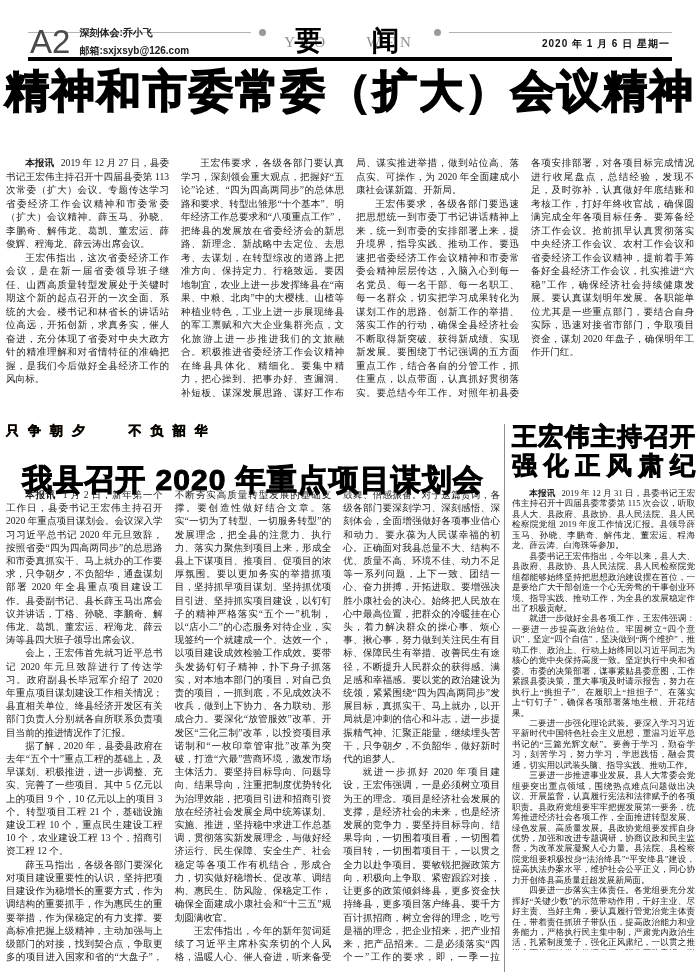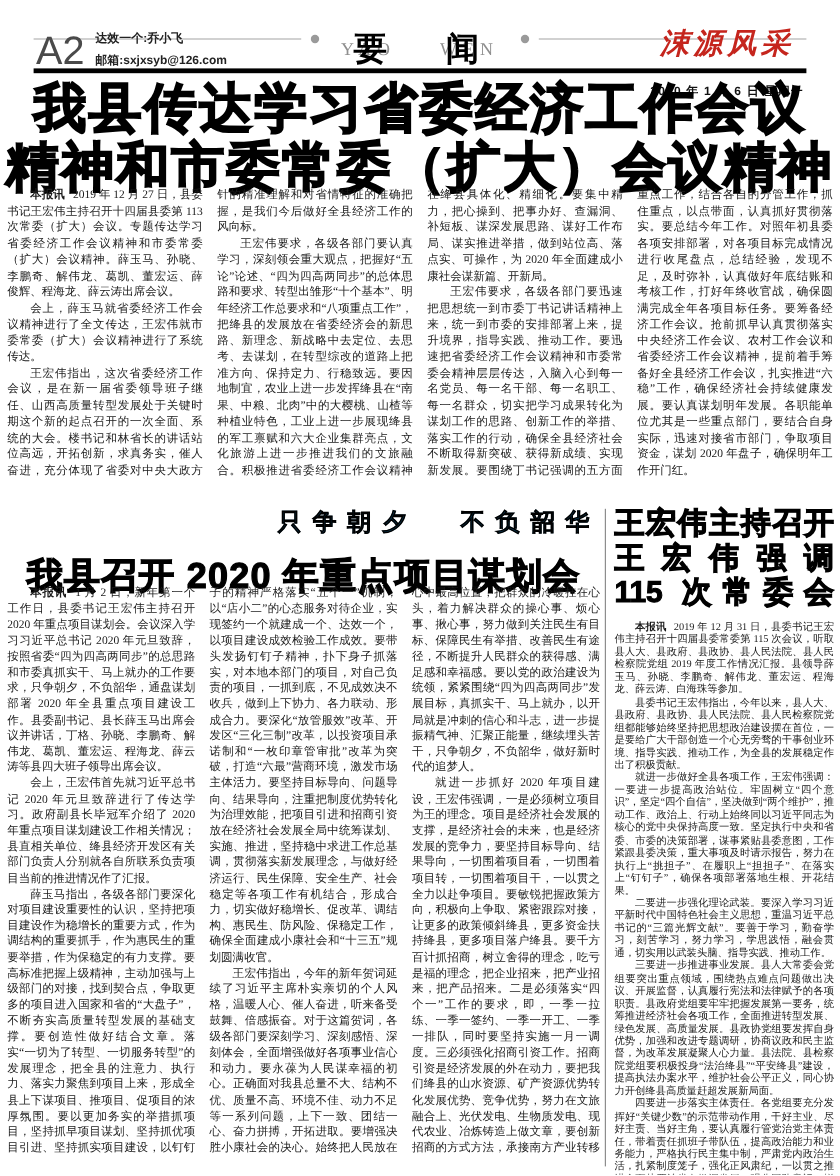--- a/index.html
+++ b/index.html
@@ -29,23 +29,23 @@
     font-size:44px; line-height:49px; letter-spacing:2px; color:#000; -webkit-text-stroke:1.6px #000; white-space:nowrap; }
   .a1-body { position:absolute; top:156px; left:6px; width:688px; height:244px;
     column-count:4; column-gap:12px; column-fill:auto;
     font-size:9.6px; line-height:13.5px; text-align:justify; overflow:hidden; }
   .a2-bodyarea { position:absolute; top:488px; left:6px; width:494px; height:484px;
     column-count:3; column-gap:12px; column-fill:auto;
     font-size:9.6px; line-height:13.2px; text-align:justify; overflow:hidden; }
   .para { text-indent:2em; }
   .lead { font-family:"Liberation Sans",sans-serif; font-weight:bold; margin-right:0.7em; }
   
-  .kicker { position:absolute; top:422px; left:6px; width:494px; text-align:right;
-    font-family:"Liberation Sans",sans-serif; font-weight:bold; font-size:20px;
-    letter-spacing:9px; word-spacing:22px; color:#0c4a6e; -webkit-text-stroke:0.5px #000; }
+  .kicker { position:absolute; top:422px; left:6px; width:494px; text-align:left;
+    font-family:"Liberation Sans",sans-serif; font-weight:bold; font-size:13px;
+    letter-spacing:9px; word-spacing:22px; color:#a16207; -webkit-text-stroke:0.5px #000; }
   .a2-head { position:absolute; top:444px; left:6px; width:494px; text-align:center;
     font-family:"Liberation Sans",sans-serif; font-weight:bold; font-size:30px;
     letter-spacing:1px; color:#000; -webkit-text-stroke:1px #000; white-space:nowrap;margin-top:16px; }
   
   .vdivider { position:absolute; top:424px; left:504px; width:1px; height:548px; background:#8d8d8d; }
   .a3-area { position:absolute; top:422px; left:512px; width:183px; }
   .a3-head div { font-family:"Liberation Sans",sans-serif; font-weight:bold; font-size:25px;
     line-height:29px; color:#000; -webkit-text-stroke:0.9px #000;
     text-align:justify; text-align-last:justify; }
   .a3-body { margin-top:8px; height:462px; overflow:hidden;
@@ -60,67 +60,64 @@
     <div class="hrule"></div>
     <div class="bullet"></div>
     <div class="pinyin">YAO WEN</div>
     <div class="bullet"></div>
     <div class="hrule"></div>
   </div>
 
   <div class="a2-block">
     <div class="page-no">A2</div>
     <div class="editor-info">
-      <div>达效一个:乔小飞</div>
+      <div>深刻体会:乔小飞</div>
       <div>邮箱:sxjxsyb@126.com</div>
     </div>
   </div>
 
   <div class="section-title">要 闻</div>
 
   <div class="masthead-block">
-    <div class="masthead">涑源风采</div>
     <div class="date-line">2020 年 1 月 6 日 星期一</div>
   </div>
 
   <div class="thick-rule"></div>
 
   <div class="a1-head">
-    <div>我县传达学习省委经济工作会议</div>
     <div>精神和市委常委（扩大）会议精神</div>
   </div>
 
   <div class="a1-body">
     <p class="para"><b class="lead">本报讯</b><span>2019 年 12 月 27 日，县委书记王宏伟主持召开十四届县委第 113 次常委（扩大）会议。专题传达学习省委经济工作会议精神和市委常委（扩大）会议精神。薛玉马、孙晓、李鹏奇、解伟龙、葛凯、董宏运、薛俊辉、程海龙、薛云涛出席会议。</span></p>
-    <p class="para">会上，薛玉马就省委经济工作会议精神进行了全文传达，王宏伟就市委常委（扩大）会议精神进行了系统传达。</p>
     <p class="para">王宏伟指出，这次省委经济工作会议，是在新一届省委领导班子继任、山西高质量转型发展处于关键时期这个新的起点召开的一次全面、系统的大会。楼书记和林省长的讲话站位高远，开拓创新，求真务实，催人奋进，充分体现了省委对中央大政方针的精准理解和对省情特征的准确把握，是我们今后做好全县经济工作的风向标。</p>
     <p class="para">王宏伟要求，各级各部门要认真学习，深刻领会重大观点，把握好“五论”论述、“四为四高两同步”的总体思路和要求、转型出雏形“十个基本”、明年经济工作总要求和“八项重点工作”，把绛县的发展放在省委经济会的新思路、新理念、新战略中去定位、去思考、去谋划，在转型综改的道路上把准方向、保持定力、行稳致远。要因地制宜，农业上进一步发挥绛县在“南果、中粮、北肉”中的大樱桃、山楂等种植业特色，工业上进一步展现绛县的军工禀赋和六大企业集群亮点，文化旅游上进一步推进我们的文旅融合。积极推进省委经济工作会议精神在绛县具体化、精细化。要集中精力，把心操到、把事办好、查漏洞、补短板、谋深发展思路、谋好工作布局、谋实推进举措，做到站位高、落点实、可操作，为 2020 年全面建成小康社会谋新篇、开新局。</p>
     <p class="para">王宏伟要求，各级各部门要迅速把思想统一到市委丁书记讲话精神上来，统一到市委的安排部署上来，提升境界，指导实践、推动工作。要迅速把省委经济工作会议精神和市委常委会精神层层传达，入脑入心到每一名党员、每一名干部、每一名职工、每一名群众，切实把学习成果转化为谋划工作的思路、创新工作的举措、落实工作的行动，确保全县经济社会不断取得新突破、获得新成绩、实现新发展。要围绕丁书记强调的五方面重点工作，结合各自的分管工作，抓住重点，以点带面，认真抓好贯彻落实。要总结今年工作。对照年初县委各项安排部署，对各项目标完成情况进行收尾盘点，总结经验，发现不足，及时弥补，认真做好年底结账和考核工作，打好年终收官战，确保圆满完成全年各项目标任务。要筹备经济工作会议。抢前抓早认真贯彻落实中央经济工作会议、农村工作会议和省委经济工作会议精神，提前着手筹备好全县经济工作会议，扎实推进“六稳”工作，确保经济社会持续健康发展。要认真谋划明年发展。各职能单位尤其是一些重点部门，要结合自身实际，迅速对接省市部门，争取项目资金，谋划 2020 年盘子，确保明年工作开门红。</p>
 
   </div>
 
   <div class="kicker">只争朝夕 不负韶华</div>
   <div class="a2-head">我县召开 2020 年重点项目谋划会</div>
 
   <div class="a2-bodyarea">
     <p class="para"><b class="lead">本报讯</b><span>1 月 2 日，新年第一个工作日，县委书记王宏伟主持召开 2020 年重点项目谋划会。会议深入学习习近平总书记 2020 年元旦致辞，按照省委“四为四高两同步”的总思路和市委真抓实干、马上就办的工作要求，只争朝夕，不负韶华，通盘谋划部署 2020 年全县重点项目建设工作。县委副书记、县长薛玉马出席会议并讲话，丁格、孙晓、李鹏奇、解伟龙、葛凯、董宏运、程海龙、薛云涛等县四大班子领导出席会议。</span></p>
     <p class="para">会上，王宏伟首先就习近平总书记 2020 年元旦致辞进行了传达学习。政府副县长毕冠军介绍了 2020 年重点项目谋划建设工作相关情况；县直相关单位、绛县经济开发区有关部门负责人分别就各自所联系负责项目当前的推进情况作了汇报。</p>
+    <p class="para">据了解，2020 年，县委县政府在去年“五个十”重点工程的基础上，及早谋划、积极推进，进一步调整、充实、完善了一些项目。其中 5 亿元以上的项目 9 个，10 亿元以上的项目 3 个。转型项目工程 21 个，基础设施建设工程 10 个，重点民生建设工程 10 个，农业建设工程 13 个，招商引资工程 12 个。</p>
     <p class="para">薛玉马指出，各级各部门要深化对项目建设重要性的认识，坚持把项目建设作为稳增长的重要方式，作为调结构的重要抓手，作为惠民生的重要举措，作为保稳定的有力支撑。要高标准把握上级精神，主动加强与上级部门的对接，找到契合点，争取更多的项目进入国家和省的“大盘子”，不断夯实高质量转型发展的基础支撑。要创造性做好结合文章。落实“一切为了转型、一切服务转型”的发展理念，把全县的注意力、执行力、落实力聚焦到项目上来，形成全县上下谋项目、推项目、促项目的浓厚氛围。要以更加务实的举措抓项目，坚持抓早项目谋划、坚持抓优项目引进、坚持抓实项目建设，以钉钉子的精神严格落实“五个一”机制，以“店小二”的心态服务对待企业，实现签约一个就建成一个、达效一个，以项目建设成效检验工作成效。要带头发扬钉钉子精神，扑下身子抓落实，对本地本部门的项目，对自己负责的项目，一抓到底，不见成效决不收兵，做到上下协力、各力联动、形成合力。要深化“放管服效”改革、开发区“三化三制”改革，以投资项目承诺制和“一枚印章管审批”改革为突破，打造“六最”营商环境，激发市场主体活力。要坚持目标导向、问题导向、结果导向，注重把制度优势转化为治理效能，把项目引进和招商引资放在经济社会发展全局中统筹谋划、实施、推进，坚持稳中求进工作总基调，贯彻落实新发展理念，与做好经济运行、民生保障、安全生产、社会稳定等各项工作有机结合，形成合力，切实做好稳增长、促改革、调结构、惠民生、防风险、保稳定工作，确保全面建成小康社会和“十三五”规划圆满收官。</p>
     <p class="para">王宏伟指出，今年的新年贺词延续了习近平主席朴实亲切的个人风格，温暖人心、催人奋进，听来备受鼓舞、倍感振奋。对于这篇贺词，各级各部门要深刻学习、深刻感悟、深刻体会，全面增强做好各项事业信心和动力。要永葆为人民谋幸福的初心。正确面对我县总量不大、结构不优、质量不高、环境不佳、动力不足等一系列问题，上下一致、团结一心、奋力拼搏，开拓进取。要增强决胜小康社会的决心。始终把人民放在心中最高位置，把群众的冷暖挂在心头，着力解决群众的操心事、烦心事、揪心事，努力做到关注民生有目标、保障民生有举措、改善民生有途径，不断提升人民群众的获得感、满足感和幸福感。要以党的政治建设为统领，紧紧围绕“四为四高两同步”发展目标，真抓实干、马上就办，以开局就是冲刺的信心和斗志，进一步提振精气神、汇聚正能量，继续埋头苦干，只争朝夕，不负韶华，做好新时代的追梦人。</p>
     <p class="para">就进一步抓好 2020 年项目建设，王宏伟强调，一是必须树立项目为王的理念。项目是经济社会发展的支撑，是经济社会的未来，也是经济发展的竞争力，要坚持目标导向、结果导向，一切围着项目看，一切围着项目转，一切围着项目干，一以贯之全力以赴争项目。要敏锐把握政策方向，积极向上争取、紧密跟踪对接，让更多的政策倾斜绛县，更多资金扶持绛县，更多项目落户绛县。要千方百计抓招商，树立舍得的理念，吃亏是福的理念，把企业招来，把产业招来，把产品招来。二是必须落实“四个一”工作的要求，即，一季一拉练、一季一签约、一季一开工、一季一排队，同时要坚持实施一月一调度。三必须强化招商引资工作。招商引资是经济发展的外在动力，要把我们绛县的山水资源、矿产资源优势转化发展优势、竞争优势，努力在文旅融合上、光伏发电、生物质发电、现代农业、冶炼铸造上做文章，要创新招商的方式方法，承接南方产业转移的有力时机，围绕产业链、股权式、兼并式和情感式等去招商，进一步盘活僵尸企业，做优做强现有企业。四是必须优化营市环境。一是要给广大干部创造一个心无旁骛的干事创业环境；二是要为企业发展创造一个宽松的法治环境，三是要做到“一枚印章管审批”，努力营造审批最少、流程最优、体制最顺、机制最活、效率最高、服务最好的“六最”营商环境。要开展好“一网通办”专项行动、“五减”专项行动、“四个一”改革行动和政务服务提质行动。五是必须树立担当的作为。抓项目非一日之功，广大党员干部要有功成不必在我、功成必定有我的境界，担当作为，要有敢于担当的勇气，县直综合管理部门要做先行者，要了解政策、把握政策、用好政策，要有敢于担当的精神，走遍千山万水，说尽千言万语，施展千方百计，经历千辛万苦，把项目放在首位，坚持“项目为王”的理念，用项目建设推进全县经济社会高质量发展。</p>
 
   </div>
 
   <div class="vdivider"></div>
 
   <div class="a3-area">
     <div class="a3-head">
       <div>王宏伟主持召开</div>
-      <div>王宏伟强调</div>
-      <div>115 次常委会</div>
+      <div>强化正风肃纪</div>
     </div>
     <div class="a3-body">
       <p class="para"><b class="lead">本报讯</b><span>2019 年 12 月 31 日，县委书记王宏伟主持召开十四届县委常委第 115 次会议，听取县人大、县政府、县政协、县人民法院、县人民检察院党组 2019 年度工作情况汇报。县领导薛玉马、孙晓、李鹏奇、解伟龙、董宏运、程海龙、薛云涛、白海珠等参加。</span></p>
       <p class="para">县委书记王宏伟指出，今年以来，县人大、县政府、县政协、县人民法院、县人民检察院党组都能够始终坚持把思想政治建设摆在首位，一是要给广大干部创造一个心无旁骛的干事创业环境、指导实践、推动工作，为全县的发展稳定作出了积极贡献。</p>
       <p class="para">就进一步做好全县各项工作，王宏伟强调：一要进一步提高政治站位。牢固树立“四个意识”，坚定“四个自信”，坚决做到“两个维护”，推动工作、政治上、行动上始终同以习近平同志为核心的党中央保持高度一致。坚定执行中央和省委、市委的决策部署，谋事紧贴县委意图，工作紧跟县委决策，重大事项及时请示报告，努力在执行上“挑担子”、在履职上“担担子”、在落实上“钉钉子”，确保各项部署落地生根、开花结果。</p>
       <p class="para">二要进一步强化理论武装。要深入学习习近平新时代中国特色社会主义思想，重温习近平总书记的“三篇光辉文献”。要善于学习，勤奋学习，刻苦学习，努力学习，学思践悟，融会贯通，切实用以武装头脑、指导实践、推动工作。</p>
       <p class="para">三要进一步推进事业发展。县人大常委会党组要突出重点领域，围绕热点难点问题做出决议、开展监督，认真履行宪法和法律赋予的各项职责。县政府党组要牢牢把握发展第一要务，统筹推进经济社会各项工作，全面推进转型发展、绿色发展、高质量发展。县政协党组要发挥自身优势，加强和改进专题调研，协商议政和民主监督，为改革发展凝聚人心力量。县法院、县检察院党组要积极投身“法治绛县”“平安绛县”建设，提高执法办案水平，维护社会公平正义，同心协力开创绛县高质量赶超发展新局面。</p>
       <p class="para">四要进一步落实主体责任。各党组要充分发挥好“关键少数”的示范带动作用，干好主业、尽好主责、当好主角，要认真履行管党治党主体责任，带着责任抓班子带队伍，提高政治能力和业务能力，严格执行民主集中制，严肃党内政治生活，扎紧制度笼子，强化正风肃纪，一以贯之推进全面从严治党向纵深发展。强化团队意识，增进班子团结，注重沟通协作，充分调动团队的力量，进一步谋深发展思路，谋好工作布局，谋实推进举措，做到站位高、落点实、可操作，为 2020 年全面建成小康社会谋新篇、开新局。</p>
     </div>
   </div>

